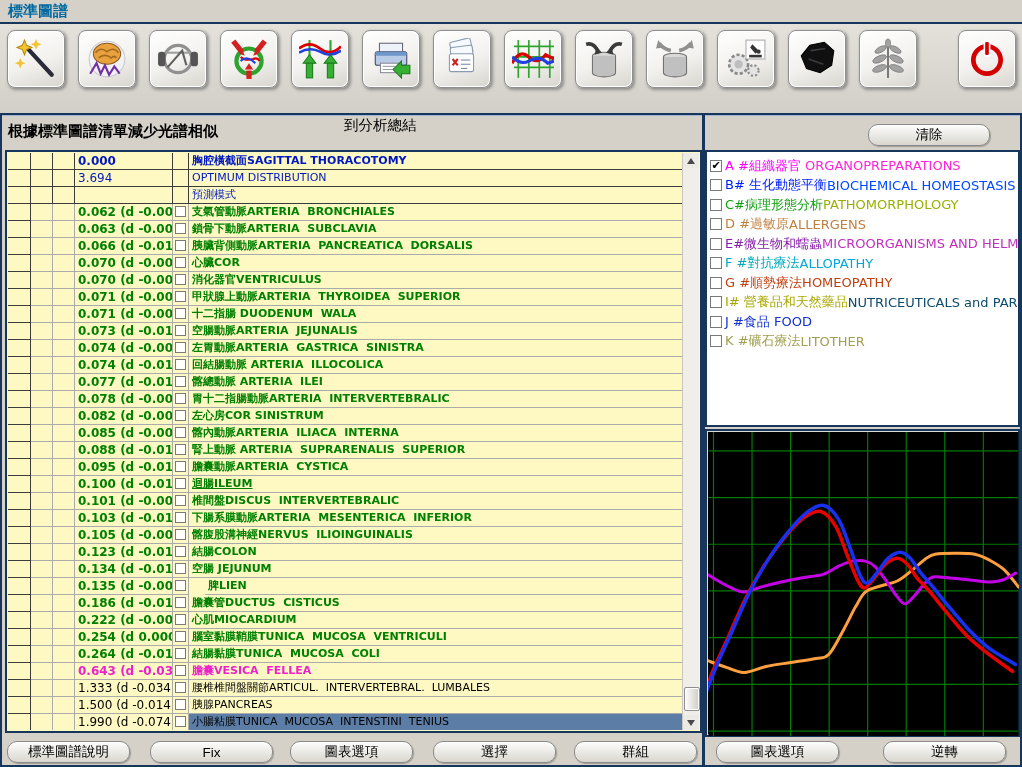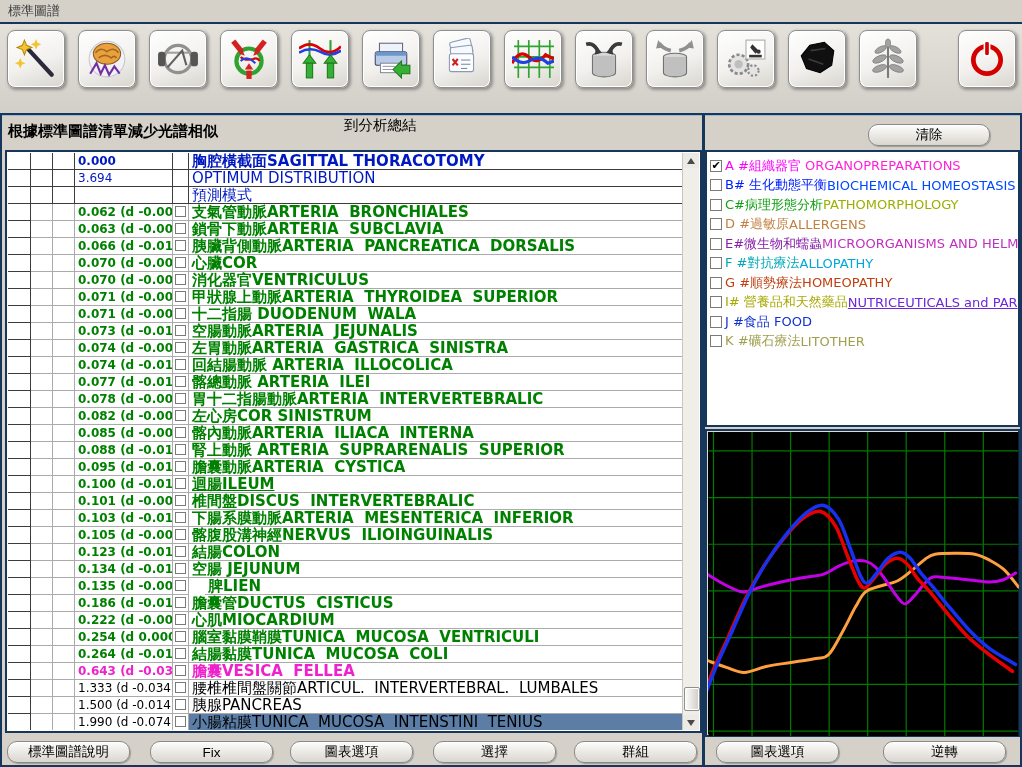--- a/index.html
+++ b/index.html
@@ -5,21 +5,21 @@
   html,body{margin:0;padding:0;}
   body{
     width:1022px;height:767px;position:relative;overflow:hidden;
     background:#D5D1C9;
     font-family:"DejaVu Sans","Liberation Sans",sans-serif;
     -webkit-font-smoothing:antialiased;
   }
   .abs{position:absolute;}
   
   .titlebar{left:0;top:0;width:100%;height:22px;}
-  .title-text{left:8px;top:2px;font-size:13px;font-weight:normal;color:#404040;}
+  .title-text{left:8px;top:2px;font-size:15px;font-weight:bold;color:#0369a1;}
   .hline{left:0;width:1022px;height:2px;background:#16365C;}
   .hline.l2{height:1px;background:#9FB6D4;}
   .toolbar{left:0;top:24px;width:1022px;height:89px;background:linear-gradient(#E4E1DB,#D2CFC8);}
   .tb-flex{position:absolute;left:7px;top:6px;display:flex;gap:13px;}
   .tbtn{
     width:56px;height:56px;border-radius:8px;border:1px solid #8F8F8F;
     background:linear-gradient(160deg,#FFFFFF 0%,#F2F1EE 55%,#D8D5CE 100%);
     box-shadow:1.5px 1.5px 3px rgba(60,60,60,.45), inset 0 0 0 1px #FFFFFF;
     display:flex;align-items:center;justify-content:center;cursor:pointer;
   }
@@ -34,30 +34,30 @@
     box-shadow:inset 0 1px 0 #fff, 1px 1px 1px rgba(0,0,0,.25);
     font-size:13.5px;color:#000;display:flex;align-items:center;justify-content:center;
     box-sizing:border-box;cursor:pointer;
   }
   #clear-btn{left:868px;top:124px;width:122px;}
   
   .frame{left:0;top:113px;width:1022px;height:654px;border:2px solid #16365C;border-top:none;box-sizing:border-box;pointer-events:none;}
   .vdivider{left:702px;top:113px;width:3px;height:652px;background:#16365C;}
   
   .table-panel{
-    left:5px;top:150px;width:697px;height:583px;background:#ffffff;
+    left:5px;top:150px;width:697px;height:583px;background:#fef9c3;
     border:2px solid #16365C;box-sizing:border-box;
   }
   .rows{position:absolute;left:1px;top:1px;right:17px;bottom:1px;overflow:hidden;}
   .trow{display:grid;grid-template-columns:23px 22px 22px 98px 16px auto;height:17px;}
   .cell{border-right:1px solid #ABABAB;border-bottom:1px solid #ABABAB;box-sizing:border-box;overflow:hidden;}
   .cell.c0{border-color:#3C3C3C;}
   .trow.hdr .cell{border-color:#3C3C3C;}
   .cell.val{font-size:12px;line-height:16px;padding-left:3px;white-space:pre;}
-  .cell.name{border-right:none;font-size:15px;line-height:16px;padding-left:3px;white-space:pre;}
+  .cell.name{border-right:none;font-size:11px;line-height:16px;padding-left:3px;white-space:pre;}
   .trow.bold .cell.val,.trow.bold .cell.name{font-weight:bold;}
   .cb11{width:11px;height:11px;border:1px solid #7A7A7A;background:#fff;display:block;margin:2px auto 0 auto;box-sizing:border-box;}
   .trow.selected .cell.name{background:#5B7DA6;color:#FFFFFF;}
   
   .vscroll{position:absolute;top:1px;right:1px;width:16px;bottom:1px;background:#F0EEE8;border-left:1px solid #C9C6BF;}
   .sbtn{position:absolute;left:0;width:16px;height:15px;background:#ECEAE4;display:flex;align-items:center;justify-content:center;}
   .sbtn.up{top:0;}
   .sbtn.down{bottom:0;}
   .tri-up{width:0;height:0;border-left:4px solid transparent;border-right:4px solid transparent;border-bottom:6px solid #4A4A4A;}
   .tri-down{width:0;height:0;border-left:4px solid transparent;border-right:4px solid transparent;border-top:6px solid #4A4A4A;}
@@ -595,21 +595,21 @@
 </div>
 
 <div class="abs list-panel" id="category-list">
     <div class="cat-item"><span class="cb12">✔</span><span style="color: rgb(255, 0, 255);">A #組織器官 </span><span style="color: rgb(255, 34, 216);">ORGANOPREPARATIONS</span></div>
     <div class="cat-item"><span class="cb12"></span><span style="color: rgb(0, 32, 255);">B# 生化動態平衡</span><span style="color: rgb(0, 72, 255);">BIOCHEMICAL HOMEOSTASIS</span></div>
     <div class="cat-item"><span class="cb12"></span><span style="color: rgb(16, 160, 16);">C#病理形態分析</span><span style="color: rgb(154, 176, 0);">PATHOMORPHOLOGY</span></div>
     <div class="cat-item"><span class="cb12"></span><span style="color: rgb(192, 128, 64);">D #過敏原</span><span style="color: rgb(192, 128, 64);">ALLERGENS</span></div>
     <div class="cat-item"><span class="cb12"></span><span style="color: rgb(136, 32, 168);">E#微生物和蠕蟲</span><span style="color: rgb(192, 48, 192);">MICROORGANISMS AND HELMI</span></div>
     <div class="cat-item"><span class="cb12"></span><span style="color: rgb(0, 168, 184);">F #對抗療法</span><span style="color: rgb(0, 168, 216); text-align: right;">ALLOPATHY</span></div>
     <div class="cat-item"><span class="cb12"></span><span style="color: rgb(192, 64, 16);">G #順勢療法</span><span style="color: rgb(192, 64, 16);">HOMEOPATHY</span></div>
-    <div class="cat-item"><span class="cb12"></span><span style="color: rgb(168, 168, 0);">I# 營養品和天然藥品</span><span style="color: #6d28d9; text-decoration: underline;">NUTRICEUTICALS and PAR</span></div>
+    <div class="cat-item"><span class="cb12"></span><span style="color: rgb(168, 168, 0);">I# 營養品和天然藥品</span><span style="color: #0c4a6e;">NUTRICEUTICALS and PAR</span></div>
     <div class="cat-item"><span class="cb12"></span><span style="color: rgb(16, 48, 208);">J #食品 </span><span style="color: rgb(16, 48, 208);">FOOD</span></div>
     <div class="cat-item"><span class="cb12"></span><span style="color: rgb(160, 160, 80);">K #礦石療法</span><span style="color: rgb(160, 160, 80);">LITOTHER</span></div>
   </div>
 
 <div class="abs chart-panel">
   <svg id="chart-svg" width="311" height="304" viewBox="707 431 312 306">
       <rect x="707" y="431" width="312" height="306" fill="#000000"></rect>
       <line x1="712.0" y1="431" x2="712.0" y2="737" stroke="#007A00" stroke-width="1.2"></line>
       <line x1="750.8" y1="431" x2="750.8" y2="737" stroke="#007A00" stroke-width="1.2"></line>
       <line x1="789.6" y1="431" x2="789.6" y2="737" stroke="#007A00" stroke-width="1.2"></line>

